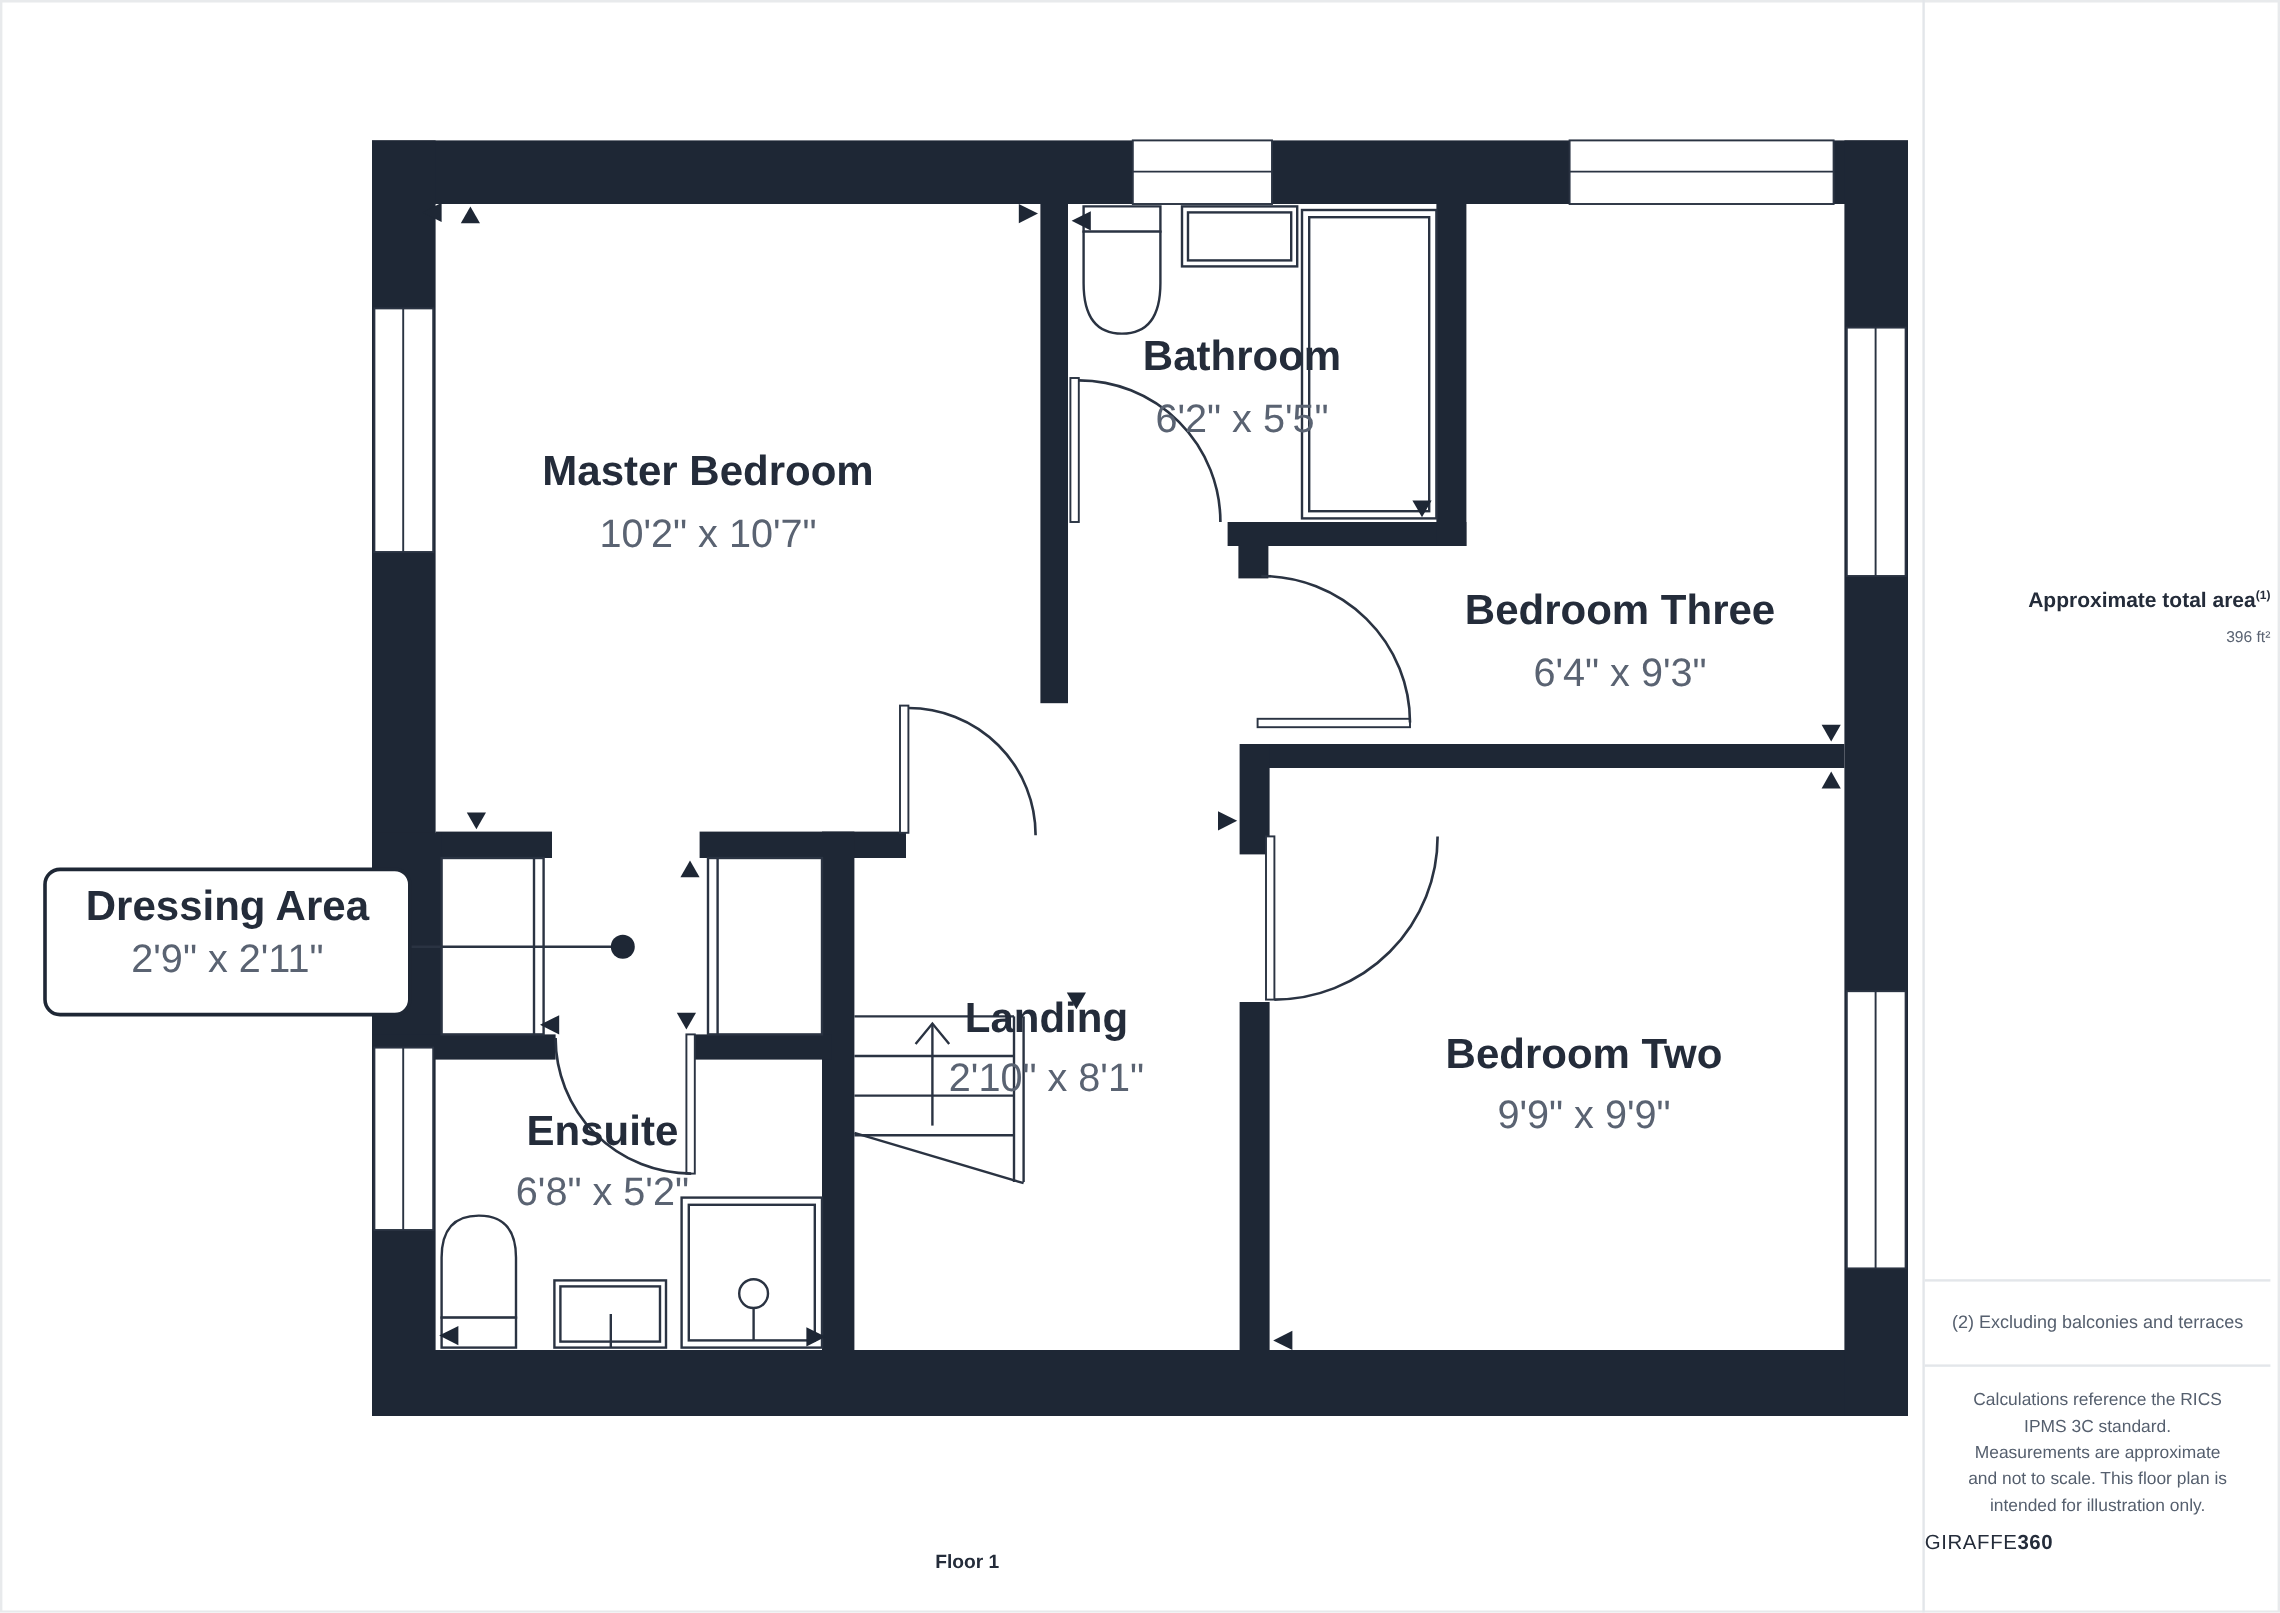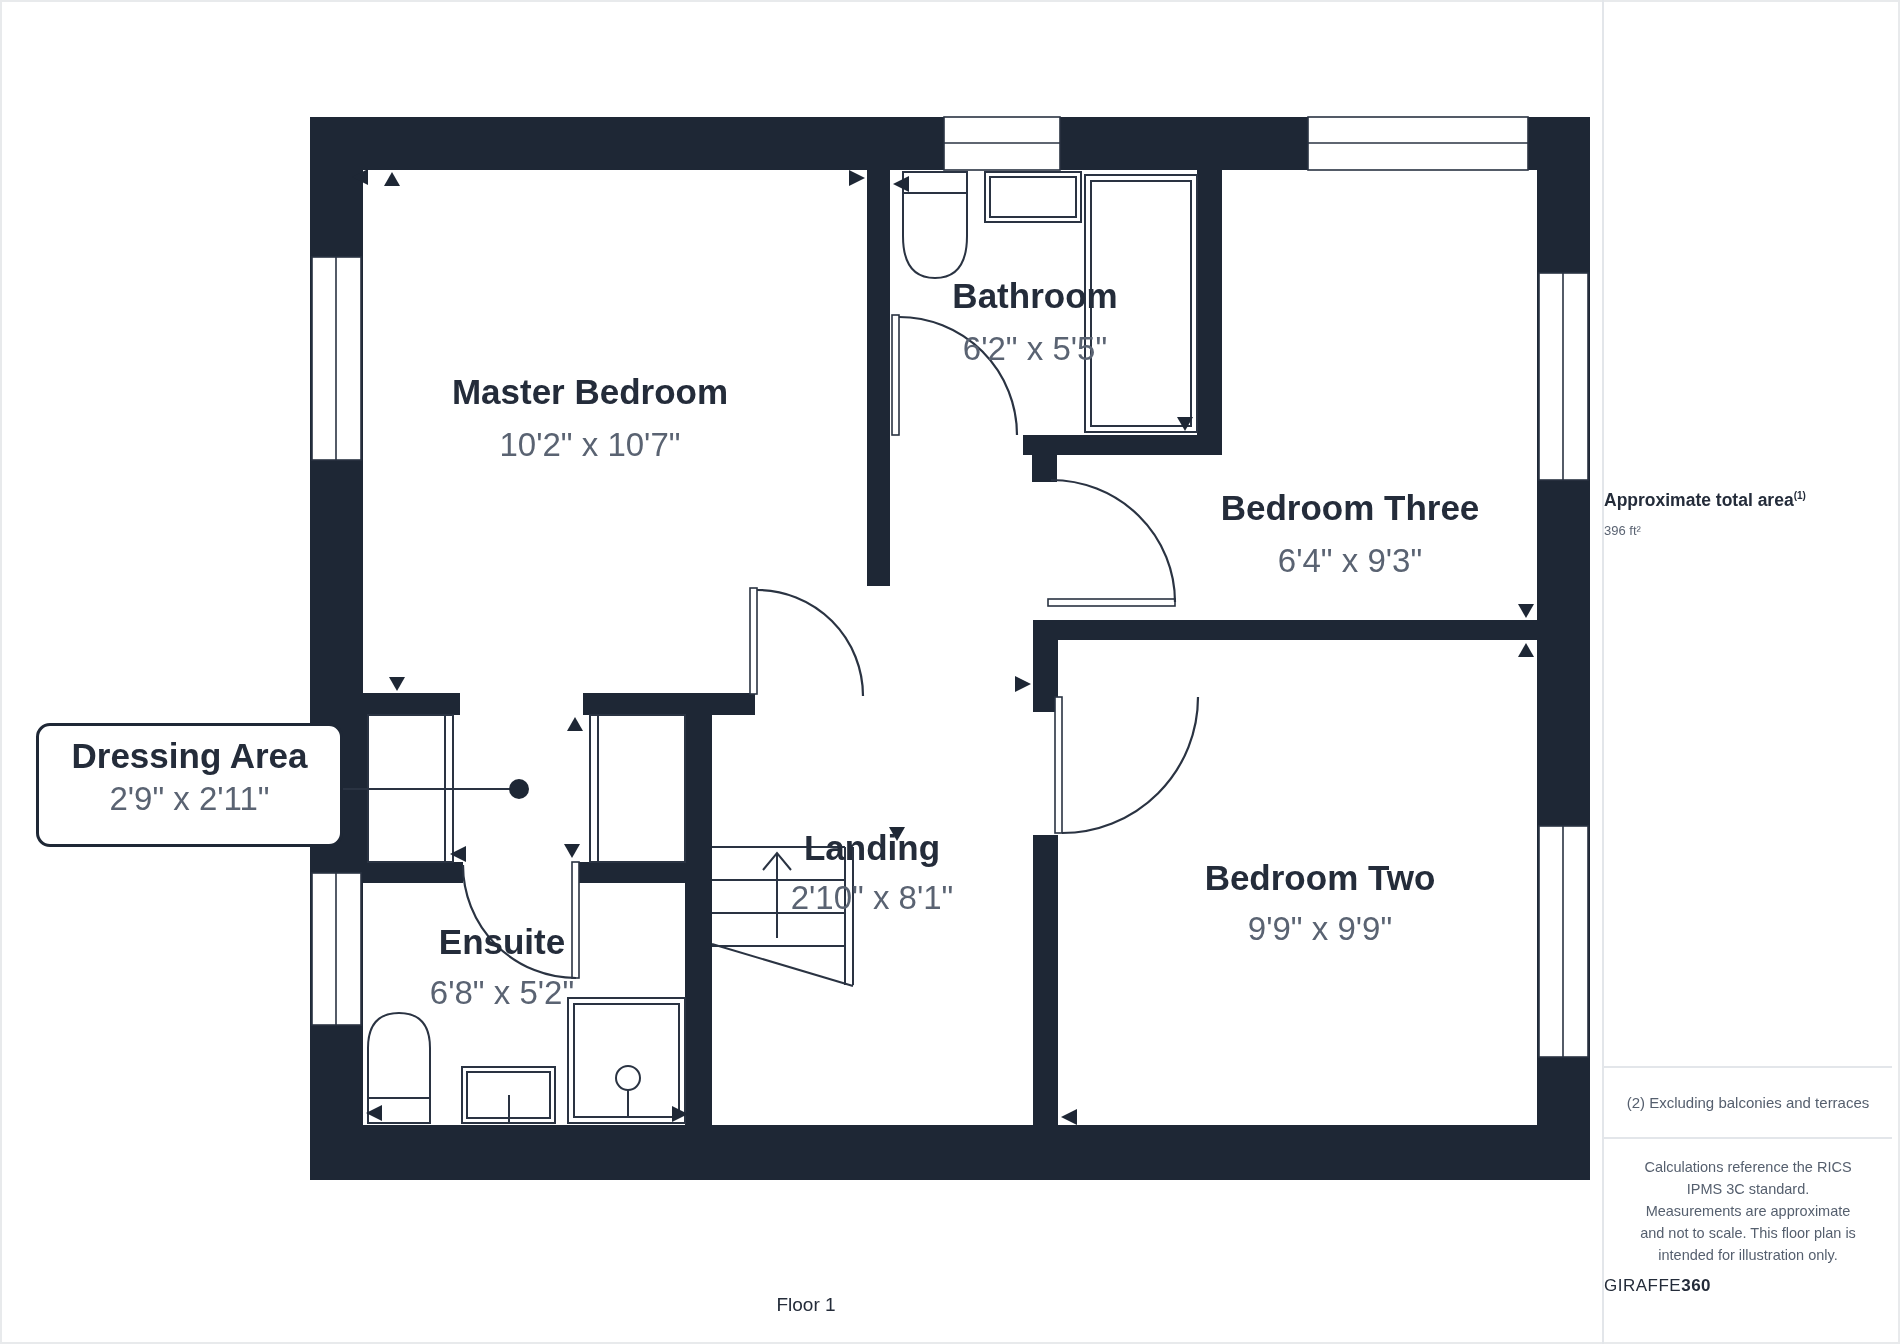--- a/index.html
+++ b/index.html
@@ -15,24 +15,24 @@
   .win{fill:#ffffff;stroke:#2a3342;stroke-width:1.6;}
   .winline{fill:none;stroke:#2a3342;stroke-width:1.6;}
   .arc{fill:none;stroke:#2a3342;stroke-width:2.2;}
   .leaf{fill:#ffffff;stroke:#2a3342;stroke-width:1.6;}
   .marker{fill:#1e2735;stroke:none;}
   .callout{position:absolute;left:36px;top:723px;width:307px;height:124px;background:#fff;
            border:3px solid #1e2735;border-radius:14px;text-align:center;box-sizing:border-box;z-index:5;}
   .callout-title{margin-top:10px;font-size:35px;font-weight:700;color:#242c3a;}
   .callout-dims{margin-top:4px;font-size:33px;color:#5a6372;}
   .floor-label{position:absolute;left:706px;top:1294px;width:200px;text-align:center;
-               font-size:19px;font-weight:400;color:#242c3a;}
+               font-size:16px;font-weight:700;color:#242c3a;}
   .sidebar{position:absolute;left:1602px;top:0;width:290px;height:1344px;
            border-left:2px solid #e3e6ea;box-sizing:border-box;}
-  .area-block{position:absolute;top:490px;left:0;width:100%;text-align:left;}
+  .area-block{position:absolute;top:490px;left:0;width:100%;text-align:right;}
   .area-title{font-size:17.5px;font-weight:700;color:#242c3a;}
   .area-title sup{font-size:10px;}
   .area-value{margin-top:12px;font-size:13px;color:#5a6372;}
   .footnote-block{position:absolute;top:1066px;left:0;width:100%;height:73px;
                   border-top:2px solid #e3e6ea;border-bottom:2px solid #e3e6ea;
                   display:flex;align-items:center;justify-content:center;
                   font-size:15px;color:#555f6e;box-sizing:border-box;}
   .disclaimer-block{position:absolute;top:1156px;left:0;width:100%;box-sizing:border-box;
                     padding:0 34px;text-align:center;font-size:14.5px;line-height:22px;color:#555f6e;}
   .brand-block{position:absolute;top:1276px;left:0;width:100%;

